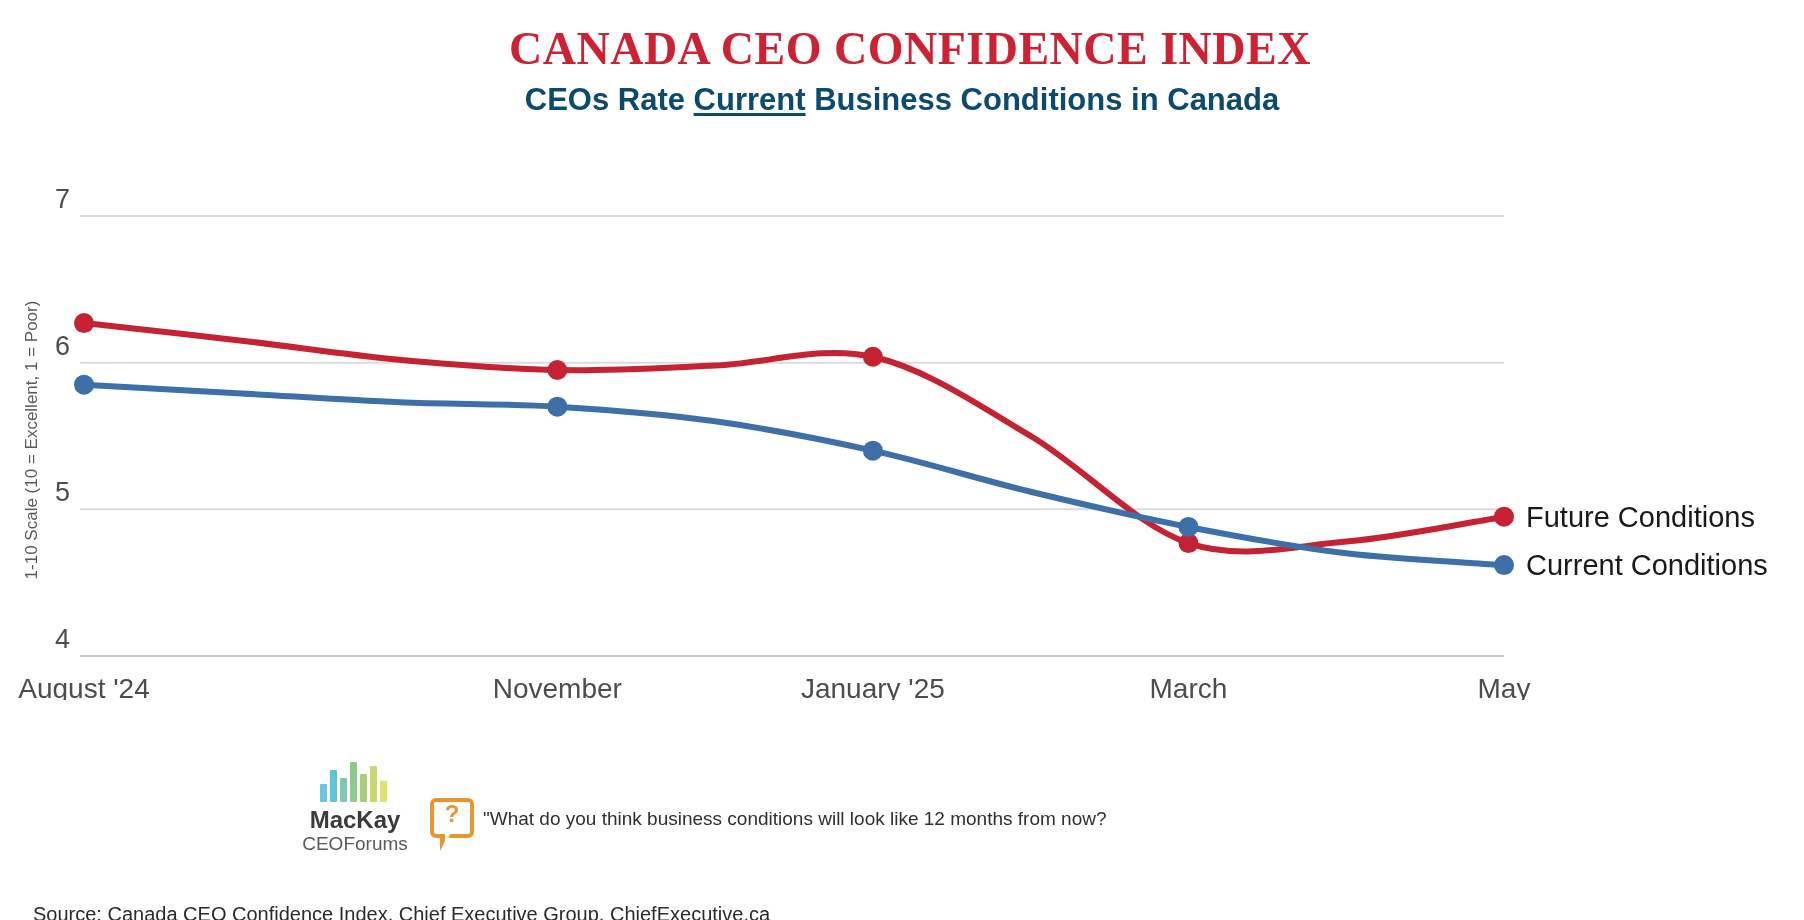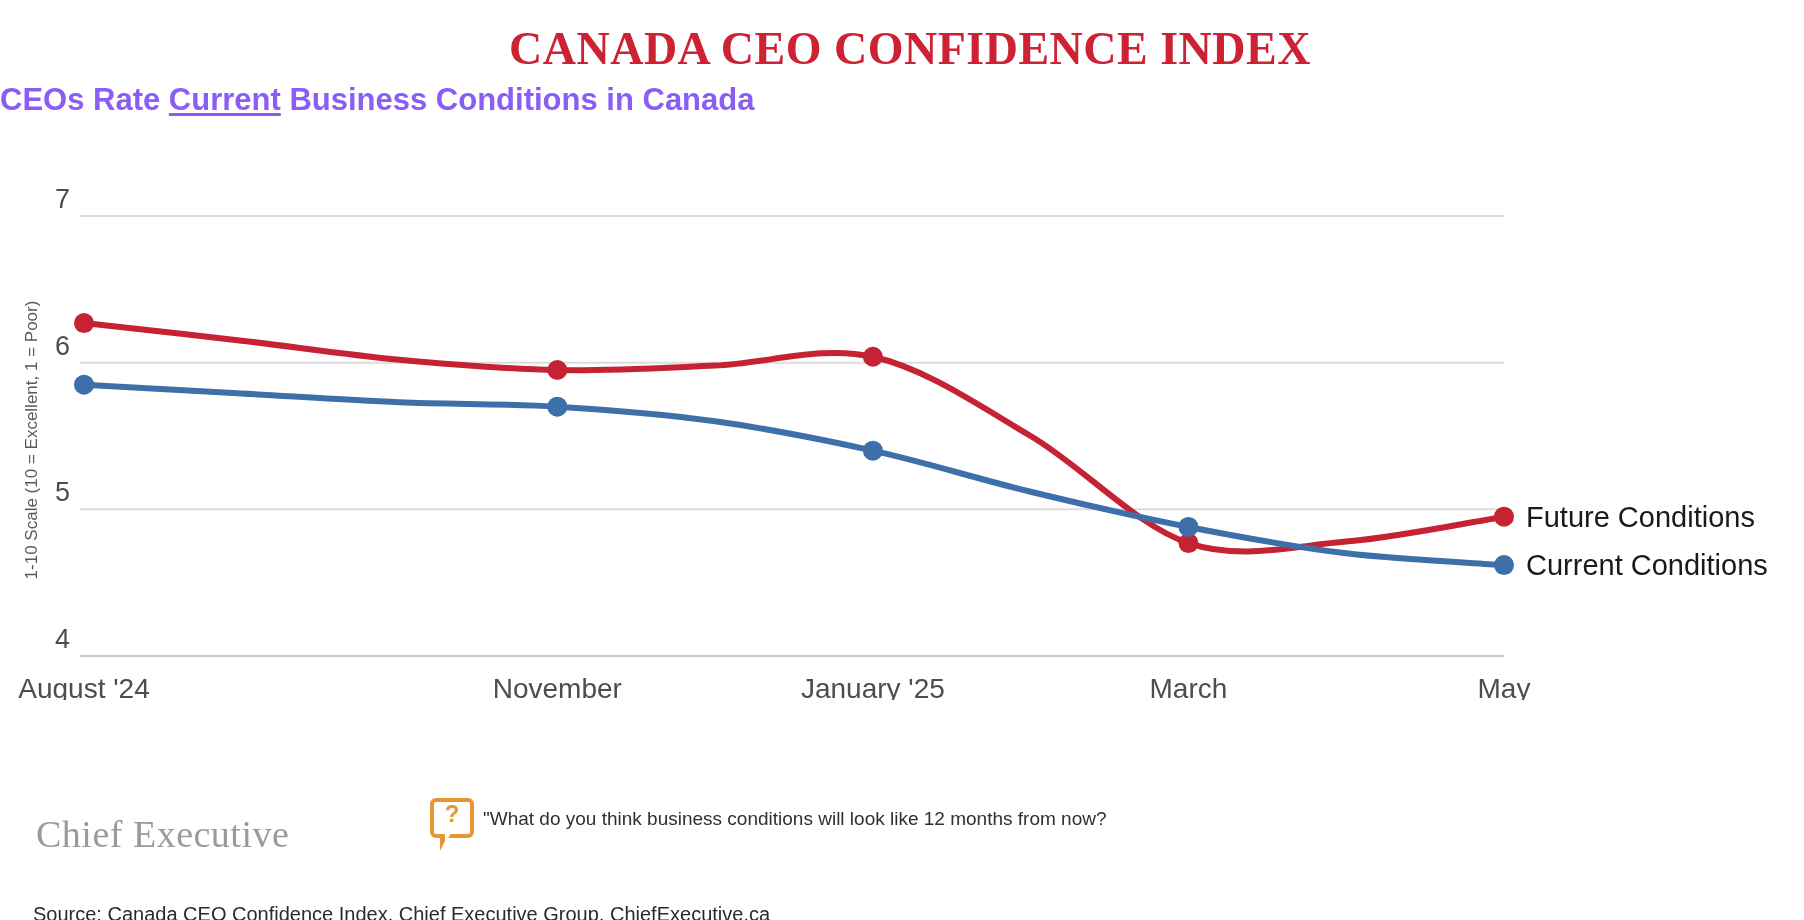--- a/index.html
+++ b/index.html
@@ -15,22 +15,23 @@
   
   .title{
     position:absolute;top:22px;left:8px;width:1804px;
     text-align:center;
     font-size:46px;font-weight:bold;letter-spacing:0.5px;
     color:#cc2233;
     font-family:Liberation Serif, serif;
   }
   .subtitle{
     position:absolute;left:0;width:1804px;
+    text-align:center;
     font-size:31px;font-weight:bold;
-    color:#8b5cf6;
+    color:#0c4a6e;
     font-family:"Liberation Sans", sans-serif;
   }
   .subtitle.line1{top:82px;}
   .subtitle.line2{top:131px;}
   .subtitle u{text-decoration:underline;text-underline-offset:3px;}
 
   
   #plot{
     position:absolute;
     left:0px;top:180px;
@@ -159,22 +160,34 @@
           <circle cx="557.3333333333333" cy="226.66666666666663" r="10" fill="#3d6fa8"></circle>
           <circle cx="872.8888888888889" cy="270.66666666666663" r="10" fill="#3d6fa8"></circle>
           <circle cx="1188.4444444444446" cy="346.9333333333334" r="10" fill="#3d6fa8"></circle>
           <circle cx="1504" cy="385.06666666666666" r="10" fill="#3d6fa8"></circle>
           <text x="1526" y="395.06666666666666" font-family="&quot;Liberation Sans&quot;, sans-serif" font-size="29" fill="#1a1a1a">Current Conditions</text>
         </g>
       </svg>
   </div>
 
   <div class="footer">
-    <div class="ce-logo">Chief Executive</div>
 
+    <div class="mackay">
+      <div class="bars">
+        <i style="height:18px;background:#6cc6e0;"></i>
+        <i style="height:32px;background:#5fc3d6;"></i>
+        <i style="height:24px;background:#7fc9b4;"></i>
+        <i style="height:40px;background:#8ec98e;"></i>
+        <i style="height:28px;background:#aacf7a;"></i>
+        <i style="height:36px;background:#c9d96a;"></i>
+        <i style="height:21px;background:#dfe36a;"></i>
+      </div>
+      <div class="m1">MacKay</div>
+      <div class="m2">CEOForums</div>
+    </div>
 
     <div class="qbubble">
       <div class="qm">?</div>
       <div class="tail"></div>
       <div class="tail2"></div>
     </div>
 
     <div class="quote">"What do you think business conditions will look like 12 months from now?</div>
     <div class="source">Source: Canada CEO Confidence Index, Chief Executive Group, ChiefExecutive.ca</div>
   </div>

